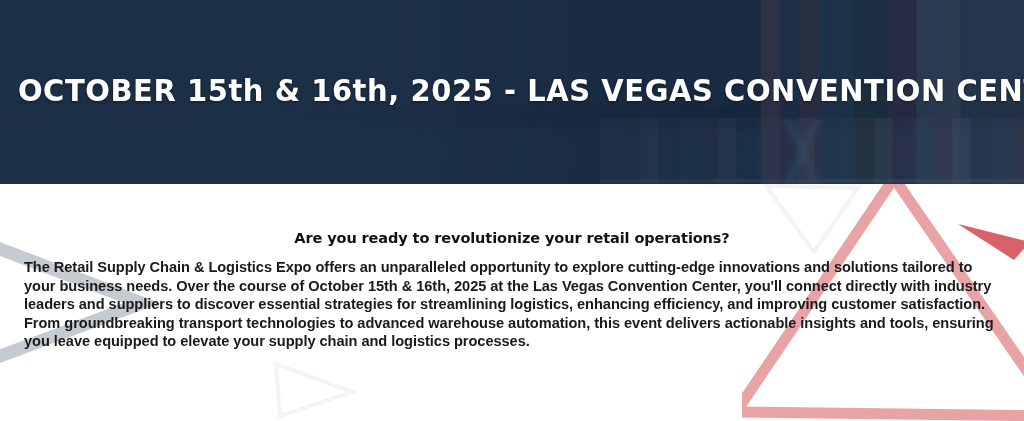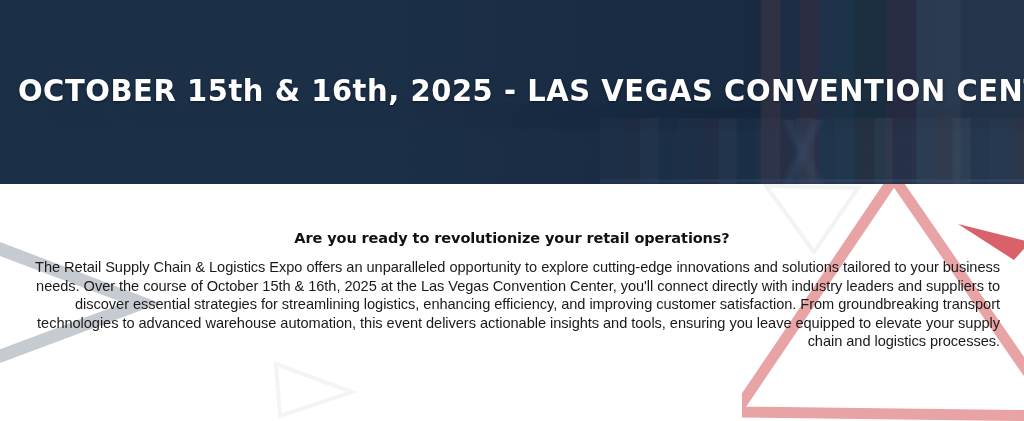--- a/index.html
+++ b/index.html
@@ -108,24 +108,24 @@
     position:absolute; left:0; right:0; top:46px;
     text-align:center;
     color:#111111;
     font-family:"DejaVu Sans", sans-serif;
     font-weight:700;
     font-size:14.5px;
     letter-spacing:-0.1px;
   }
   .para {
     position:absolute; left:24px; top:74px; width:976px;
-    text-align:right;
+    text-align:left;
     color:#1a1a1a;
     font-family:"Liberation Sans", sans-serif;
-    font-weight:400;
+    font-weight:700;
     font-size:14.6px;
     line-height:18.6px;
     letter-spacing:-0.05px;
   }
 </style>
 </head>
 <body>
 
 <div class="page">
 

